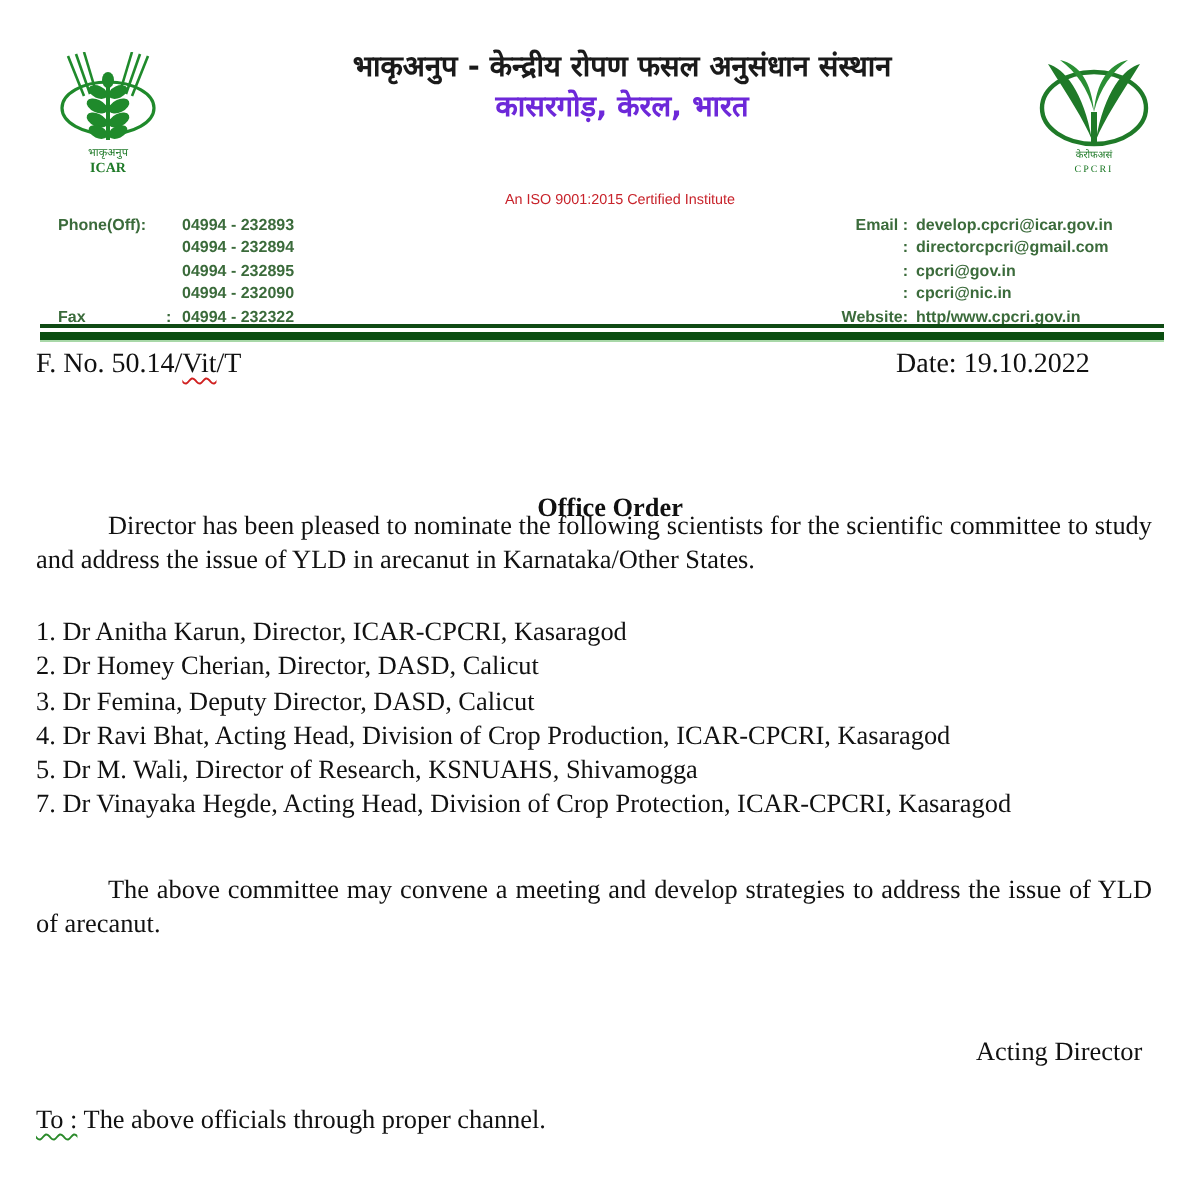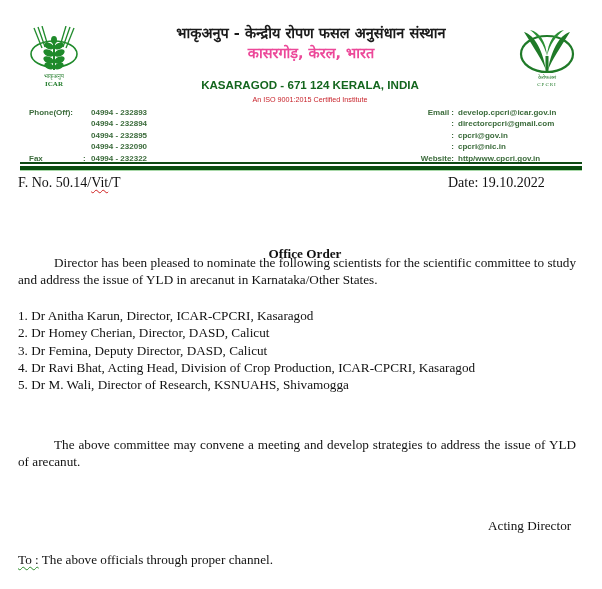--- a/index.html
+++ b/index.html
@@ -3,21 +3,21 @@
 <meta charset="utf-8">
 <style>
   html, body { margin: 0; padding: 0; background: #ffffff; }
   body { width: 602px; height: 589px; position: relative; overflow: hidden; font-family: "Liberation Serif", serif; color: #111; }
 
   .letterhead { position: absolute; left: 0; top: 0; width: 602px; height: 175px; }
   .logo-left { position: absolute; left: 28px; top: 26px; width: 52px; height: 62px; }
   .logo-right { position: absolute; left: 518px; top: 26px; width: 58px; height: 62px; }
 
   .hindi-line1 { position: absolute; left: 148px; top: 22px; width: 326px; text-align: center; font-family: "DejaVu Sans", sans-serif; font-weight: bold; font-size: 14.5px; color: #1a1a1a; white-space: nowrap; }
-  .hindi-line2 { position: absolute; left: 148px; top: 42px; width: 326px; text-align: center; font-family: "DejaVu Sans", sans-serif; font-weight: bold; font-size: 14.5px; color: #ec4899; white-space: nowrap; }
+  .hindi-line2 { position: absolute; left: 148px; top: 42px; width: 326px; text-align: center; font-family: "DejaVu Sans", sans-serif; font-weight: bold; font-size: 14.5px; color: #6d28d9; white-space: nowrap; }
   .eng-line1 { position: absolute; left: 140px; top: 63px; width: 340px; text-align: center; font-family: "Liberation Sans", sans-serif; font-weight: bold; font-size: 11.6px; color: #14661e; white-space: nowrap; letter-spacing: -0.1px; }
   .eng-line2 { position: absolute; left: 140px; top: 78px; width: 340px; text-align: center; font-family: "Liberation Sans", sans-serif; font-weight: bold; font-size: 11.6px; color: #14661e; white-space: nowrap; }
   .iso-line { position: absolute; left: 140px; top: 95px; width: 340px; text-align: center; font-family: "Liberation Sans", sans-serif; font-size: 7.2px; color: #c8232b; white-space: nowrap; }
 
   .contact { font-family: "Liberation Sans", sans-serif; font-weight: bold; font-size: 8px; color: #3b6b3b; line-height: 11.4px; white-space: nowrap; }
   .phones { position: absolute; left: 0; top: 107px; }
   .phones .row { position: relative; height: 11.4px; }
   .phones .lbl { position: absolute; left: 29px; }
   .phones .sep { position: absolute; left: 83px; }
   .phones .val { position: absolute; left: 91px; }
@@ -68,21 +68,20 @@
     <ellipse cx="20.5" cy="34" rx="5.5" ry="3.2" fill="#1f8a2b" transform="rotate(25 20.5 34)"></ellipse>
     <ellipse cx="31.5" cy="34" rx="5.5" ry="3.2" fill="#1f8a2b" transform="rotate(-25 31.5 34)"></ellipse>
     <ellipse cx="21" cy="40" rx="5" ry="3" fill="#1f8a2b" transform="rotate(25 21 40)"></ellipse>
     <ellipse cx="31" cy="40" rx="5" ry="3" fill="#1f8a2b" transform="rotate(-25 31 40)"></ellipse>
     <text x="26" y="52" text-anchor="middle" font-family="DejaVu Sans, sans-serif" font-size="5.5" fill="#1f7a28">भाकृअनुप</text>
     <text x="26" y="60" text-anchor="middle" font-family="Liberation Serif, serif" font-weight="bold" font-size="7" fill="#1f7a28">ICAR</text>
   </svg>
 
   <div class="hindi-line1">भाकृअनुप - केन्द्रीय रोपण फसल अनुसंधान संस्थान</div>
   <div class="hindi-line2">कासरगोड़,  केरल, भारत</div>
-  <div class="eng-line2">KASARAGOD - 671 124   KERALA, INDIA</div>
   <div class="iso-line">An ISO 9001:2015 Certified Institute</div>
 
   <svg class="logo-right" viewBox="0 0 58 62">
     <ellipse cx="29" cy="28" rx="26" ry="18" fill="none" stroke="#1f7a28" stroke-width="2.2"></ellipse>
     <path d="M6 6 C 14 8, 24 20, 28 44 C 24 34, 16 22, 6 6 Z" fill="#1f7a28"></path>
     <path d="M52 6 C 44 8, 34 20, 30 44 C 34 34, 42 22, 52 6 Z" fill="#1f7a28"></path>
     <path d="M12 4 C 22 6, 28 16, 29 30 C 30 16, 36 6, 46 4 C 38 10, 32 18, 29 30 C 26 18, 20 10, 12 4 Z" fill="#2a8f34"></path>
     <path d="M29 30 L 29 46" stroke="#1f7a28" stroke-width="3"></path>
     <text x="29" y="53" text-anchor="middle" font-family="DejaVu Sans, sans-serif" font-size="5" fill="#1f7a28">केरोफअसं</text>
     <text x="29" y="60" text-anchor="middle" font-family="Liberation Serif, serif" font-size="5" fill="#1f7a28" letter-spacing="1">CPCRI</text>
@@ -143,19 +142,20 @@
 <div class="title">Office Order</div>
 
 <div class="para1">Director has been pleased to nominate the following scientists for the scientific committee to study and address the issue of YLD in arecanut in Karnataka/Other States.</div>
 
 <div class="members">
   <div class="item">1. Dr Anitha Karun, Director, ICAR-CPCRI,  Kasaragod</div>
   <div class="item">2. Dr Homey Cherian, Director, DASD,  Calicut</div>
   <div class="item">3. Dr Femina, Deputy Director, DASD, Calicut</div>
   <div class="item">4. Dr Ravi Bhat, Acting Head, Division of Crop Production, ICAR-CPCRI,  Kasaragod</div>
   <div class="item">5. Dr M. Wali, Director of Research,  KSNUAHS,  Shivamogga</div>
+  <div class="item">7. Dr Vinayaka Hegde, Acting Head, Division of Crop Protection, ICAR-CPCRI,  Kasaragod</div>
 </div>
 
 <div class="para1" style="top:436px;">The above committee may convene a meeting and develop strategies to address the issue of YLD of arecanut.</div>
 
 <div class="signature">Acting Director</div>
 
 <div class="to-line"><span class="squiggle-green">To :</span><span> The above officials through proper channel.</span></div>
 
 </body></html>

